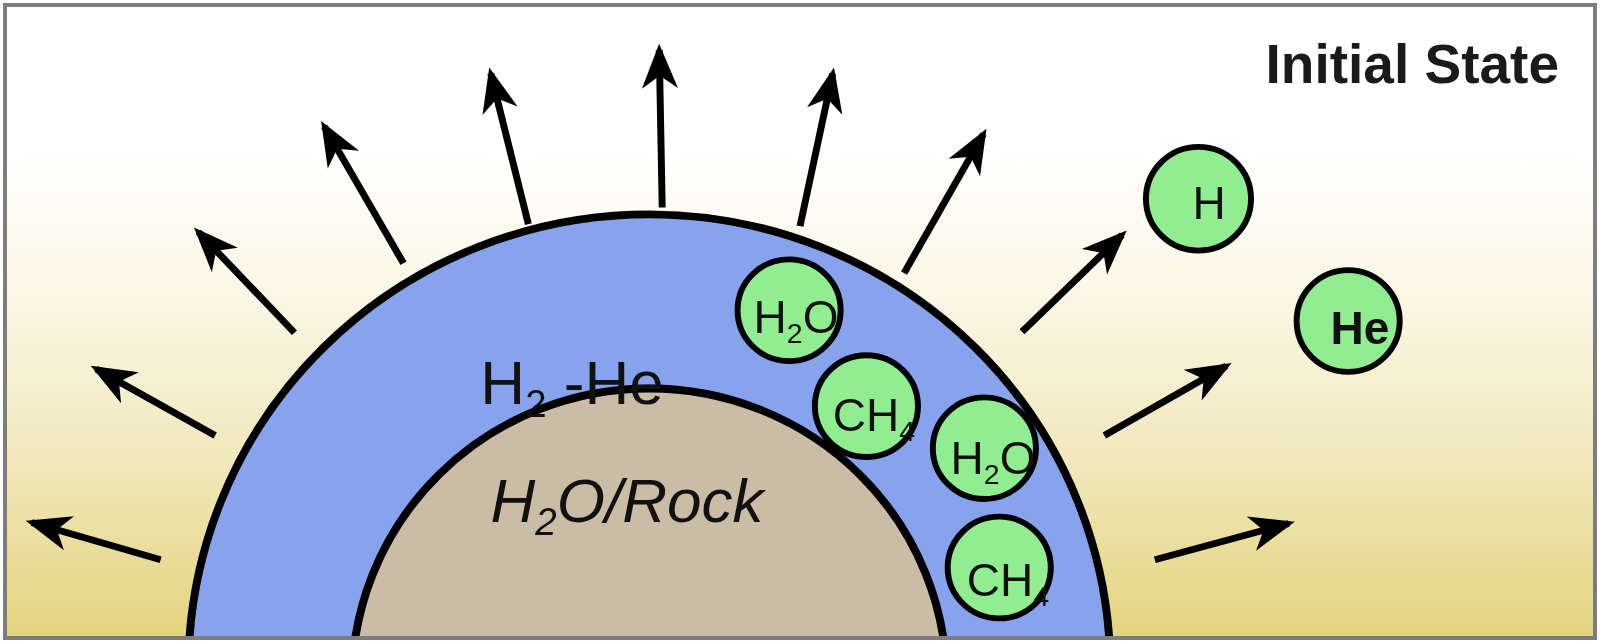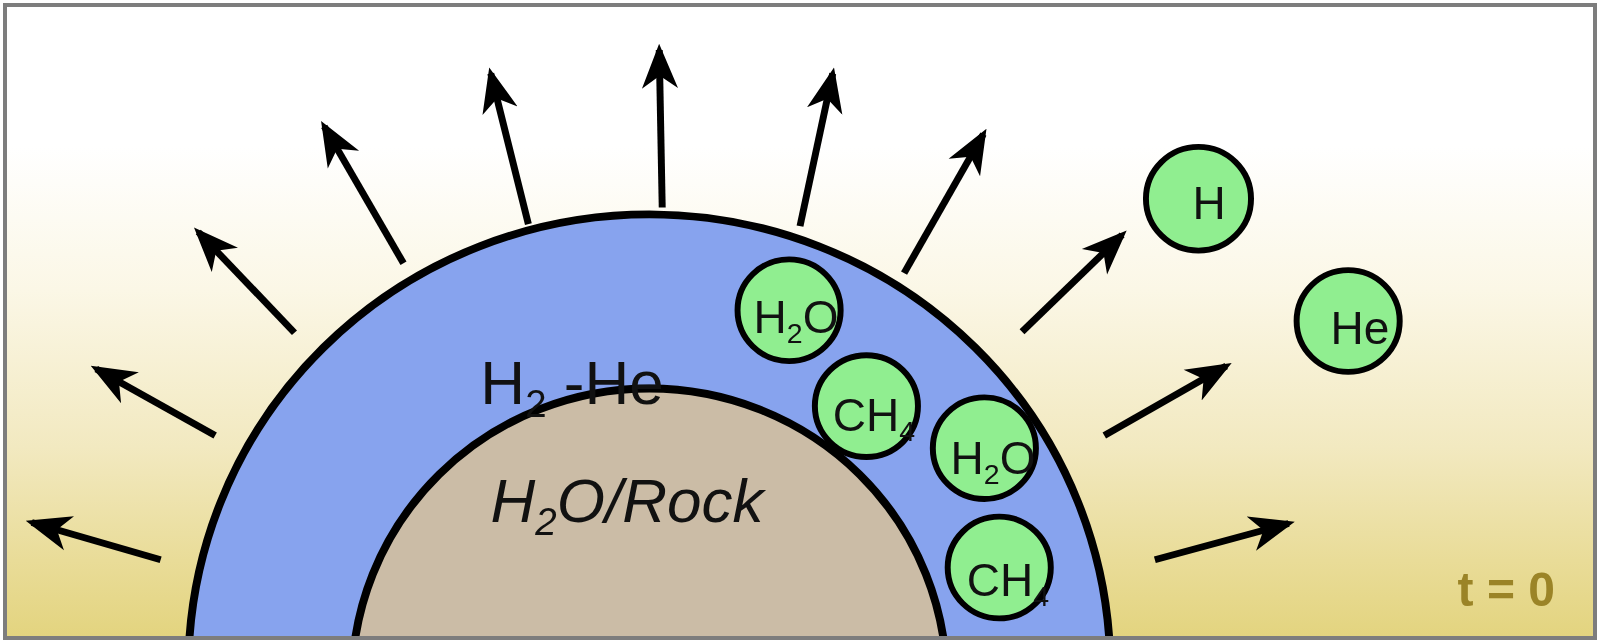--- a/index.html
+++ b/index.html
@@ -86,19 +86,19 @@
     </svg>
 
     <div id="label-layer">
         <div class="lbl layer-label" style="left: 565px; top: 376px;">H<sub>2</sub> -He</div>
         <div class="lbl layer-label" style="left: 620px; top: 494px; font-style: italic;">H<sub>2</sub>O/Rock</div>
         <div class="lbl molecule-label" style="left: 789px; top: 310px;">H<sub>2</sub>O</div>
         <div class="lbl molecule-label" style="left: 867px; top: 408px;">CH<sub>4</sub></div>
         <div class="lbl molecule-label" style="left: 986px; top: 451px;">H<sub>2</sub>O</div>
         <div class="lbl molecule-label" style="left: 1001px; top: 573px;">CH<sub>4</sub></div>
         <div class="lbl molecule-label" style="left: 1202px; top: 196px;">H</div>
-        <div class="lbl molecule-label" style="left: 1353px; top: 321px;">He</div>
+        <div class="lbl molecule-label" style="left: 1353px; top: 321px; font-weight: bold;">He</div>
       </div>
 
+    <div class="title-label">Initial State</div>
 
-    <div class="time-label">t = 0</div>
   </div>
 </div>
 
 </body></html>

